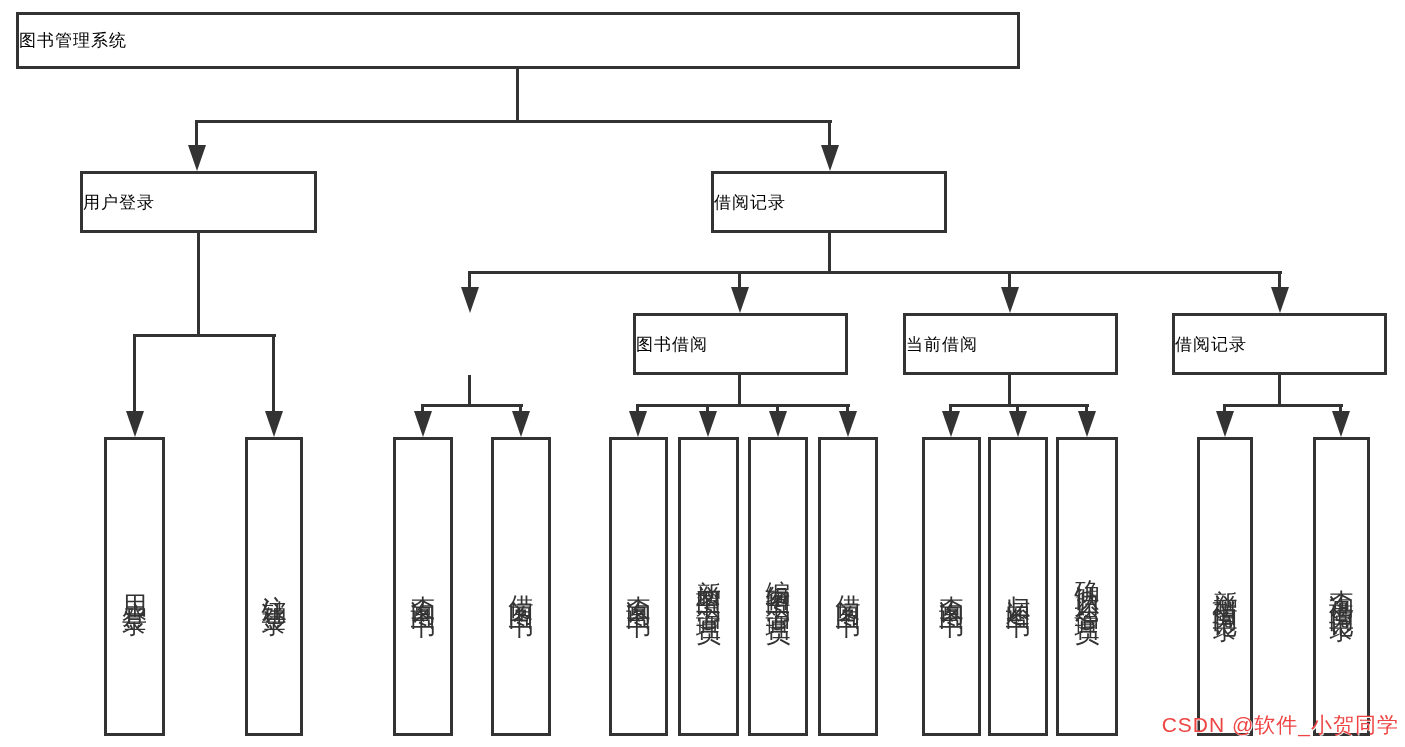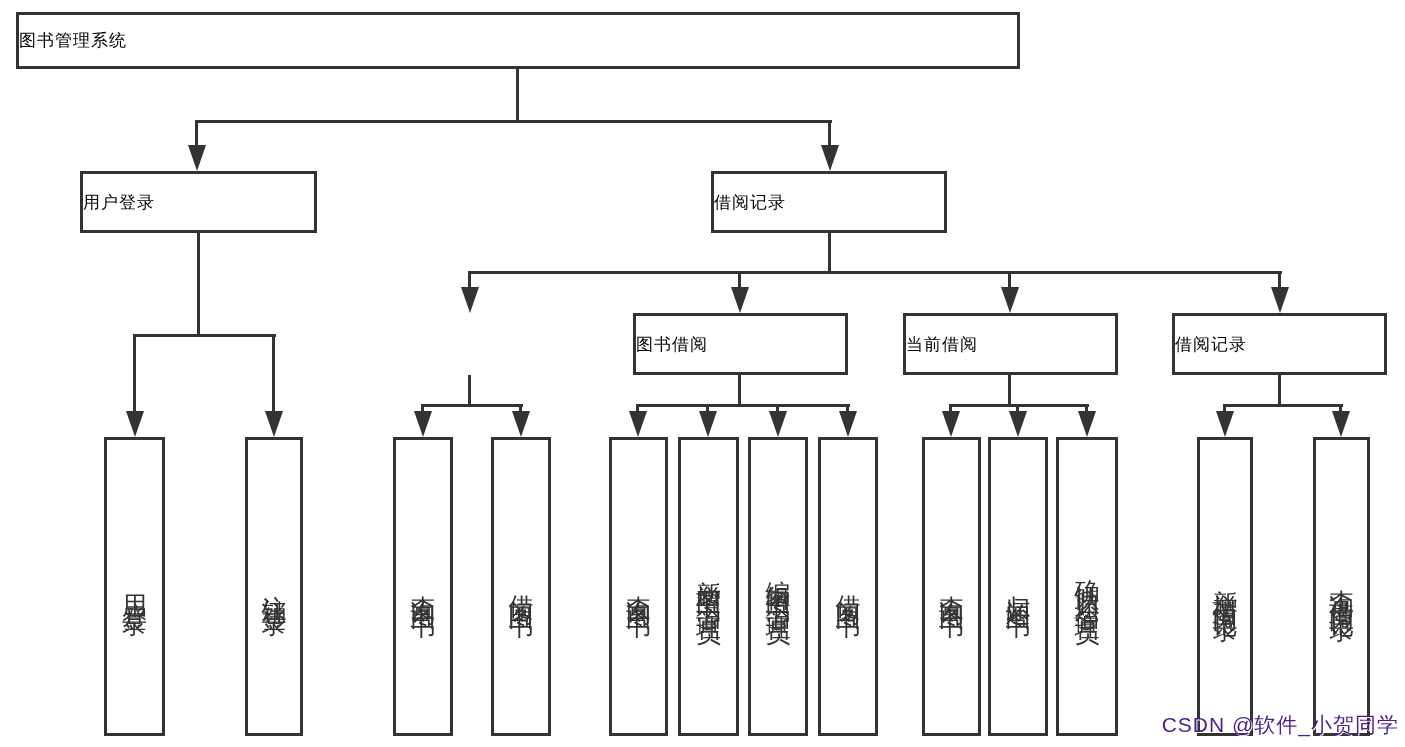--- a/index.html
+++ b/index.html
@@ -22,21 +22,21 @@
   }
   .vln{position:absolute;width:3px;background:#333333;z-index:1;}
   .hln{position:absolute;height:3px;background:#333333;z-index:1;}
   .arw{
     position:absolute;width:0;height:0;z-index:1;
     border-left:9px solid transparent;border-right:9px solid transparent;
     border-top:26px solid #333333;
   }
   .watermark{
     position:absolute;right:6px;top:711px;z-index:5;
-    font-size:21px;color:#4c1d95;letter-spacing:1px;
+    font-size:21px;color:#ef4444;letter-spacing:1px;
     text-shadow:1px 1px 0 rgba(255,255,255,0.9);
   }
 </style>
 </head>
 <body>
 
 <div id="stage">
 
   <div class="vln" style="left:516px;top:69px;height:54px;"></div>
   <div class="hln" style="left:195px;top:120px;width:637px;"></div>

